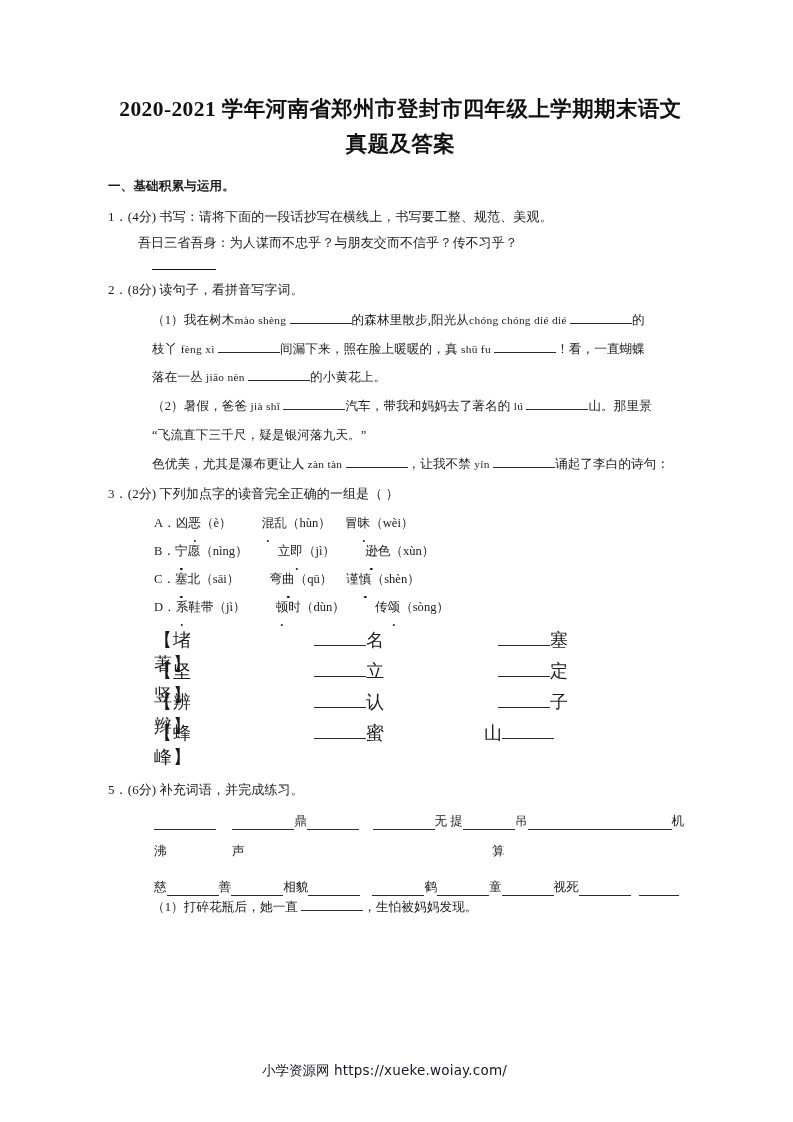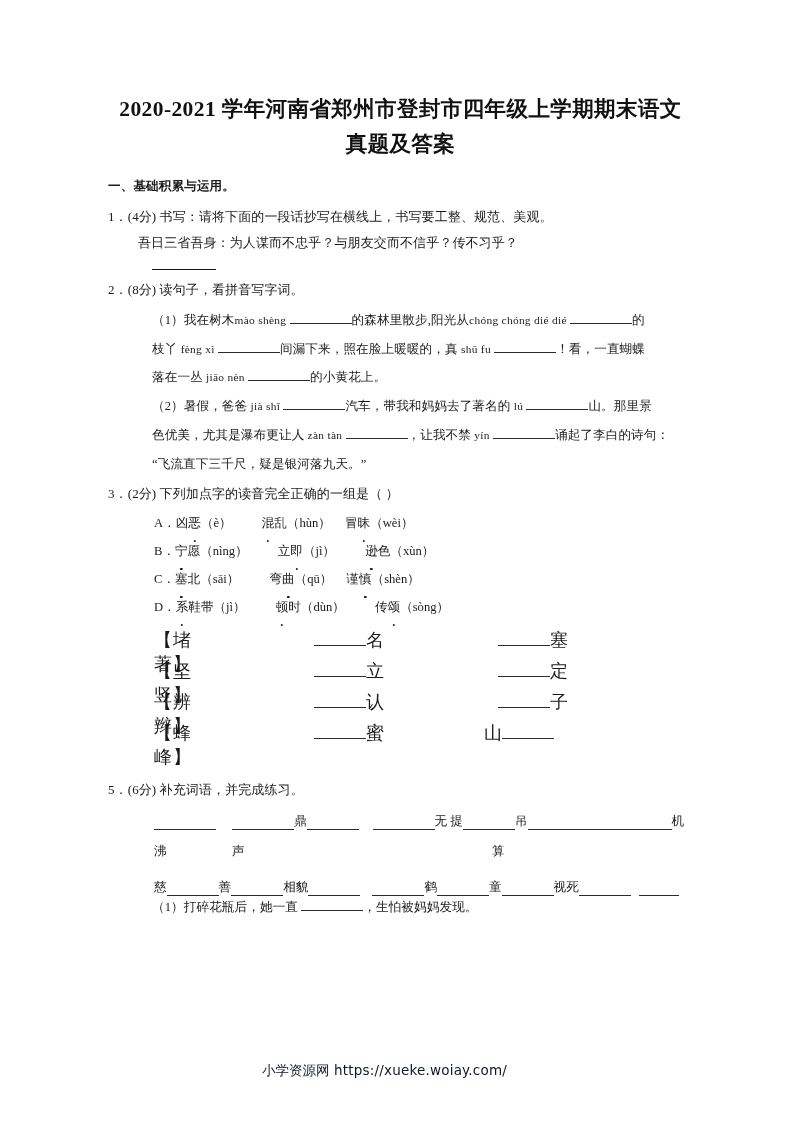--- a/index.html
+++ b/index.html
@@ -176,27 +176,27 @@
     <span>落在一丛</span> <span class="py">jiāo  nèn</span>
     <span class="blank b-lg"></span><span>的小黄花上。</span>
   </div>
 
   <div class="body-line indent2">
     <span>（2）暑假，爸爸</span> <span class="py">jià shǐ</span>
     <span class="blank b-lg"></span><span>汽车，带我和妈妈去了著名的</span> <span class="py">lú</span>
     <span class="blank b-lg"></span><span>山。那里景</span>
   </div>
 
+  <div class="body-line indent2">“飞流直下三千尺，疑是银河落九天。”</div>
+
   <div class="body-line indent2">
     <span>色优美，尤其是瀑布更让人</span> <span class="py">zàn tàn</span>
     <span class="blank b-lg"></span><span>，让我不禁</span> <span class="py">yín</span>
     <span class="blank b-lg"></span><span>诵起了李白的诗句：</span>
   </div>
-
-  <div class="body-line indent2">“飞流直下三千尺，疑是银河落九天。”</div>
 
   <div class="q q-stem" style="margin-top:6px">3．(2分) 下列加点字的读音完全正确的一组是（      ）</div>
 
   <div class="choice">
     <span>A．</span><span><span>凶</span><span class="dotted">恶</span><span></span><span>（è）</span></span><span class="gap-b"></span><span><span></span><span class="dotted">混</span><span>乱</span><span>（hùn）</span></span><span class="gap-c"></span><span><span>冒</span><span class="dotted">昧</span><span></span><span>（wèi）</span></span>
   </div>
 
   <div class="choice">
     <span>B．</span><span><span></span><span class="dotted">宁</span><span>愿</span><span>（nìng）</span></span><span class="gap-b"></span><span><span>立</span><span class="dotted">即</span><span></span><span>（jì）</span></span><span class="gap-b"></span><span><span></span><span class="dotted">逊</span><span>色</span><span>（xùn）</span></span>
   </div>

